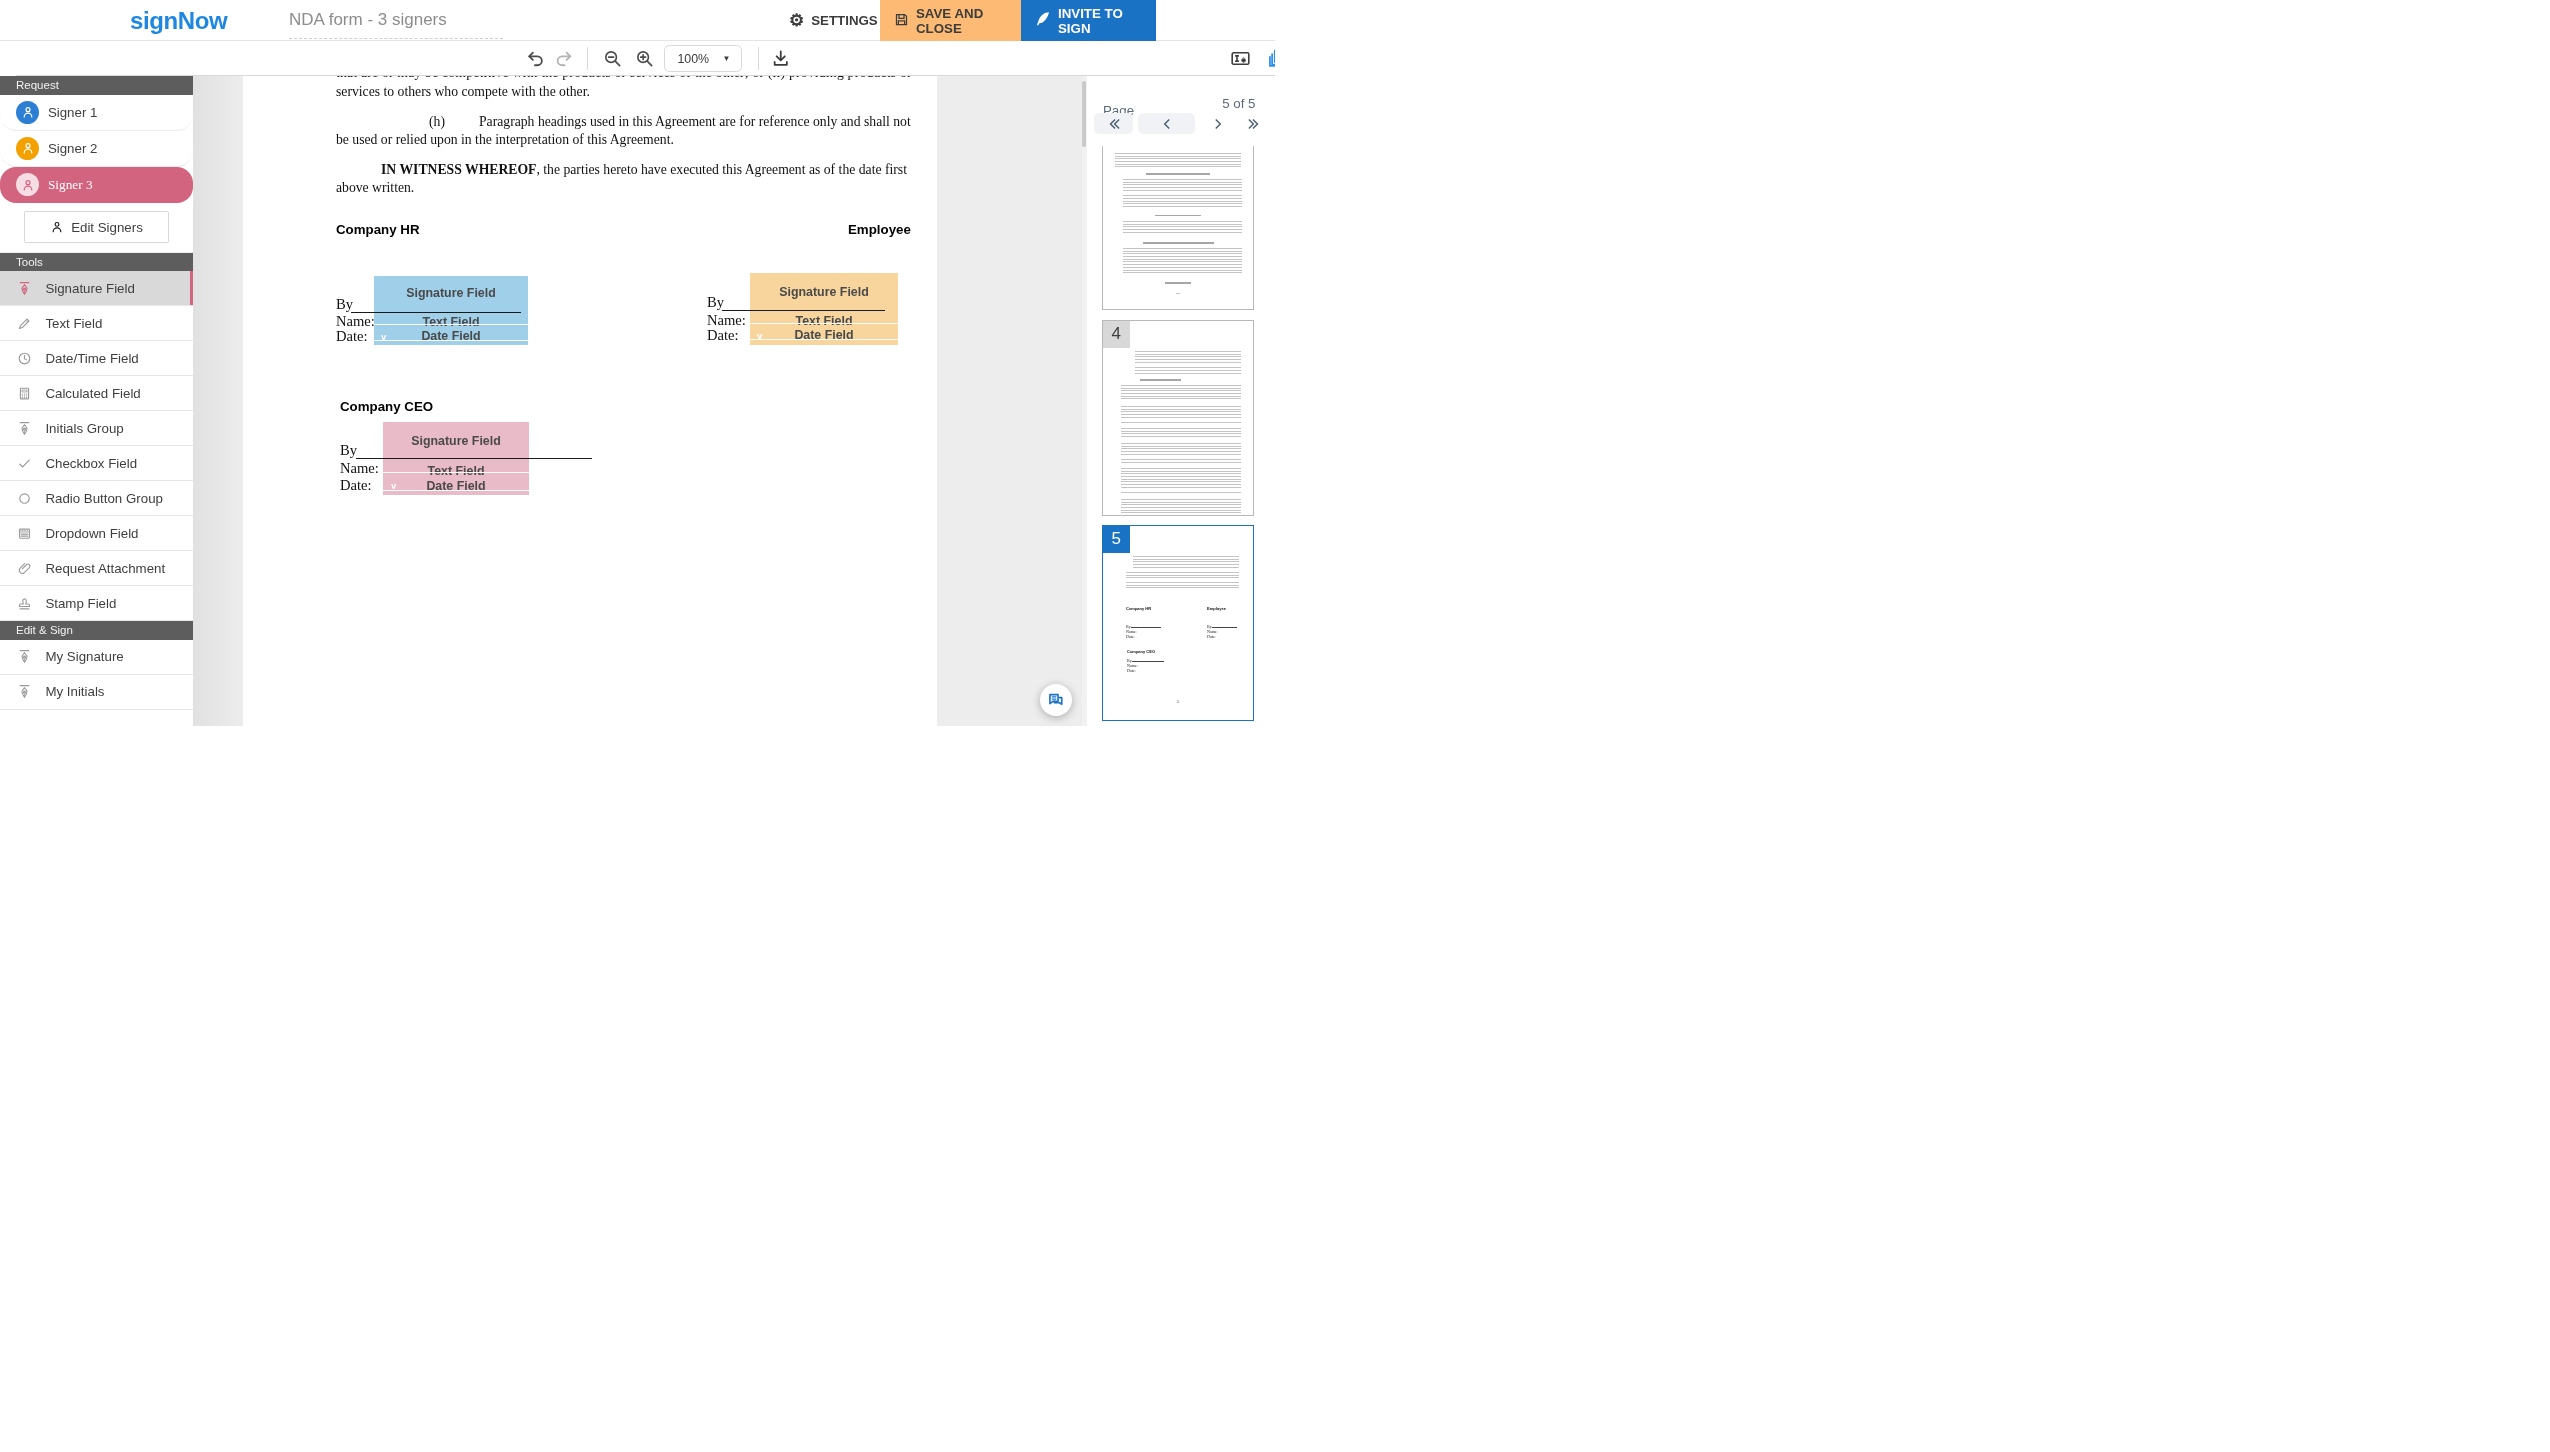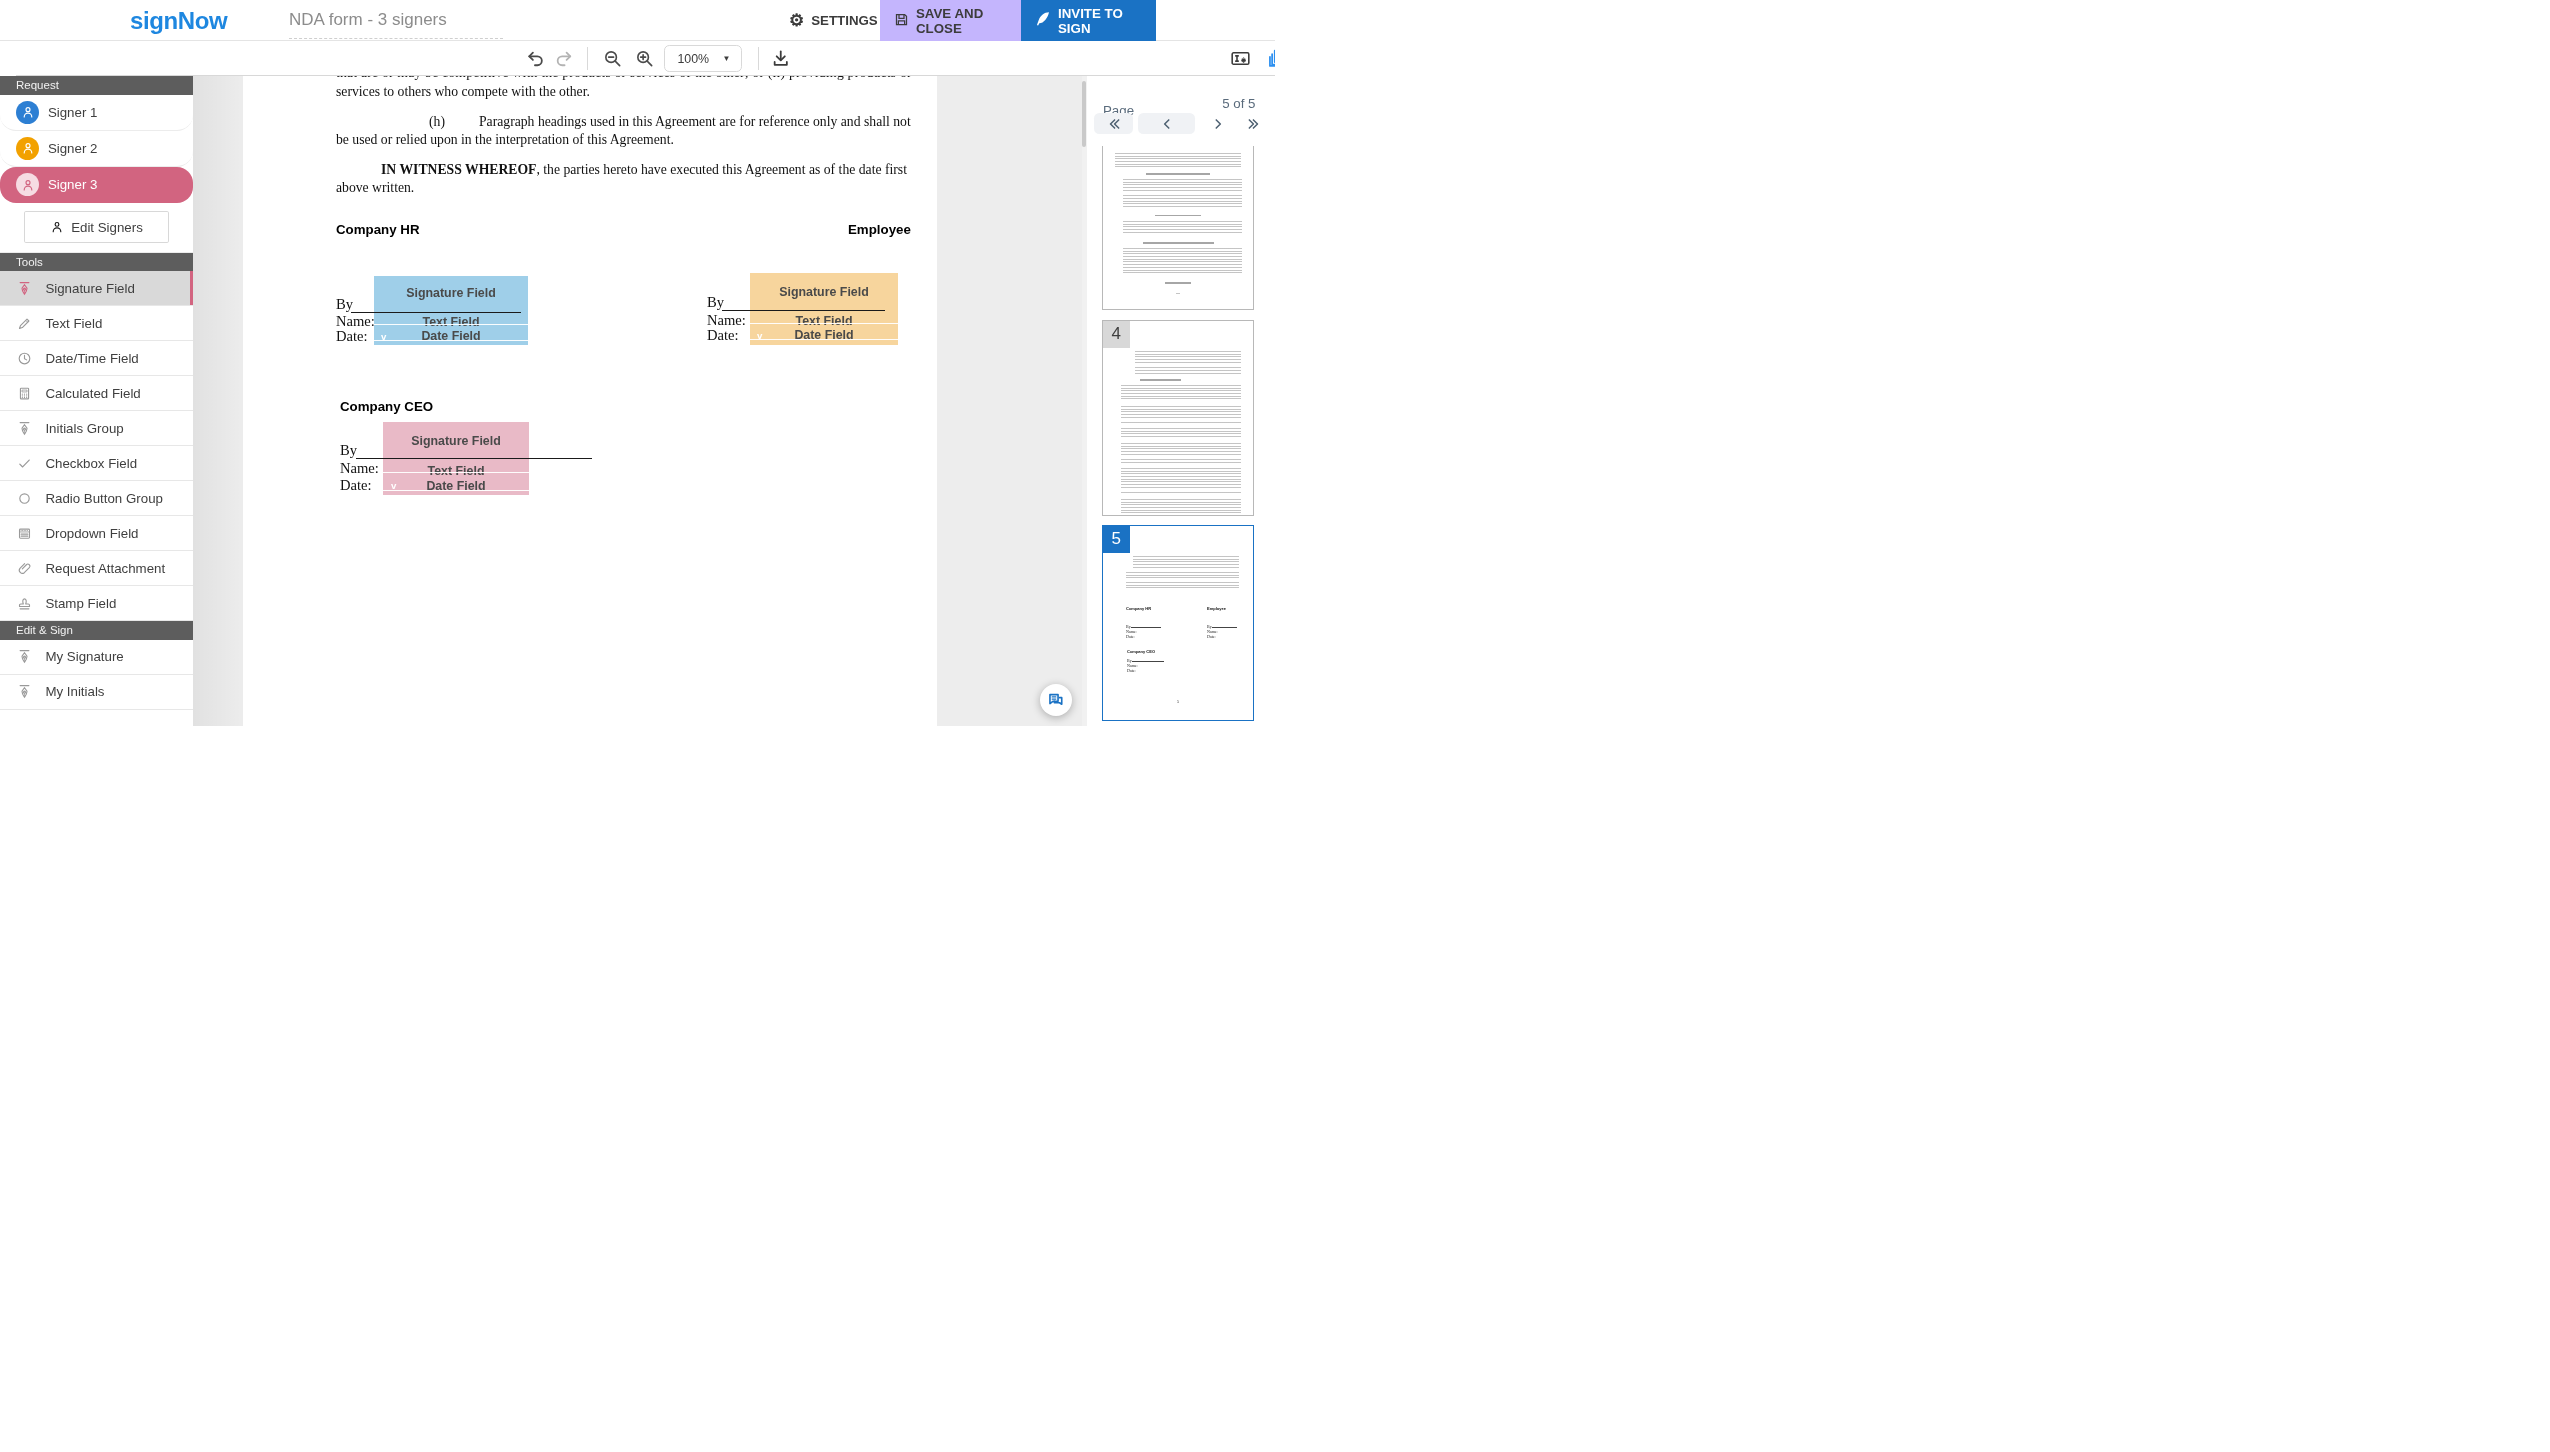--- a/index.html
+++ b/index.html
@@ -11,21 +11,21 @@
   #header { position:absolute; left:0; top:0; width:1275px; height:41px; background:#fff;
             border-bottom:0.9px solid #e4e4e4; z-index:30; }
   #logo { position:absolute; left:130px; top:7px; font-size:24px; font-weight:bold;
           color:#1e87e0; letter-spacing:-0.4px; }
   #doc-title { position:absolute; left:289px; top:9.7px; width:214px; font-size:17px; color:#8c8c8c;
                white-space:nowrap; }
   #title-dash { position:absolute; left:289px; top:38px; width:214px; border-bottom:1.8px dashed #cfcfcf; }
   .hbtn { position:absolute; top:0; height:41px; display:flex; align-items:center; gap:7px;
           font-size:13.3px; font-weight:bold; color:#3c3c3c; cursor:pointer; padding:0 14px; }
   #btn-settings { left:775px; }
-  #btn-save { left:880px; width:141px; background:#c4b5fd; }
+  #btn-save { left:880px; width:141px; background:#fdba74; }
   #btn-invite { left:1021px; width:135px; background:#1a72c4; color:#fff; }
   .hbtn svg { flex:0 0 auto; }
 
   
   #toolbar { position:absolute; left:16px; top:41px; width:1275px; height:35px; background:#fff;
              border-bottom:0.9px solid #d8d8d8; z-index:25; }
   .tb { position:absolute; top:0; height:35px; display:flex; align-items:center; justify-content:center;
         color:#4a4a4a; cursor:pointer; }
   .tb-sep { position:absolute; top:6.2px; width:0.9px; height:23px; background:#d9d9d9; }
   #zoom-select { position:absolute; left:648px; top:4.4px; width:78px; height:26.6px; border:0.9px solid #d9d9d9;
@@ -35,21 +35,21 @@
 
   
   #sidebar { position:absolute; left:0; top:76px; width:193px; height:650px; background:#fff; z-index:20; }
   .sec-hdr { height:18.6px; background:#5d5d5d; color:#f2f2f2; font-size:11.5px; line-height:18.6px;
              padding-left:16px; }
   .srow { height:36px; display:flex; align-items:center; border-bottom:0.9px solid #ececec;
           cursor:pointer; background:#fff;border-radius:16px; }
   .srow .avatar { width:23px; height:23px; border-radius:50%; margin:0 8.9px 0 16px; display:flex;
                   align-items:center; justify-content:center; }
   .srow .slabel { font-size:13.3px; color:#3f3f3f; }
-  .srow.selected { border-bottom:none; }
+  .srow.selected { border-bottom:none;font-family:Liberation Serif, serif; }
   .trow { height:35px; display:flex; align-items:center; border-bottom:0.9px solid #e7e7e7;
           cursor:pointer; position:relative; background:#fff; }
   .trow .ticon { width:16px; margin:0 12.4px 0 17px; color:#9a9a9a; display:flex; }
   .trow .tlabel { font-size:13.3px; color:#3f3f3f; }
   .trow.selected { background:#d9d9d9; }
   .trow.selected .ticon { color:#d26480; }
   .trow.selected::after { content:""; position:absolute; right:0; top:0; width:3.5px; height:100%;
                           background:#d26480; }
   #edit-signers-wrap { height:50px; border-bottom:0.9px solid #ececec; display:flex; align-items:center;
                        justify-content:center; }

